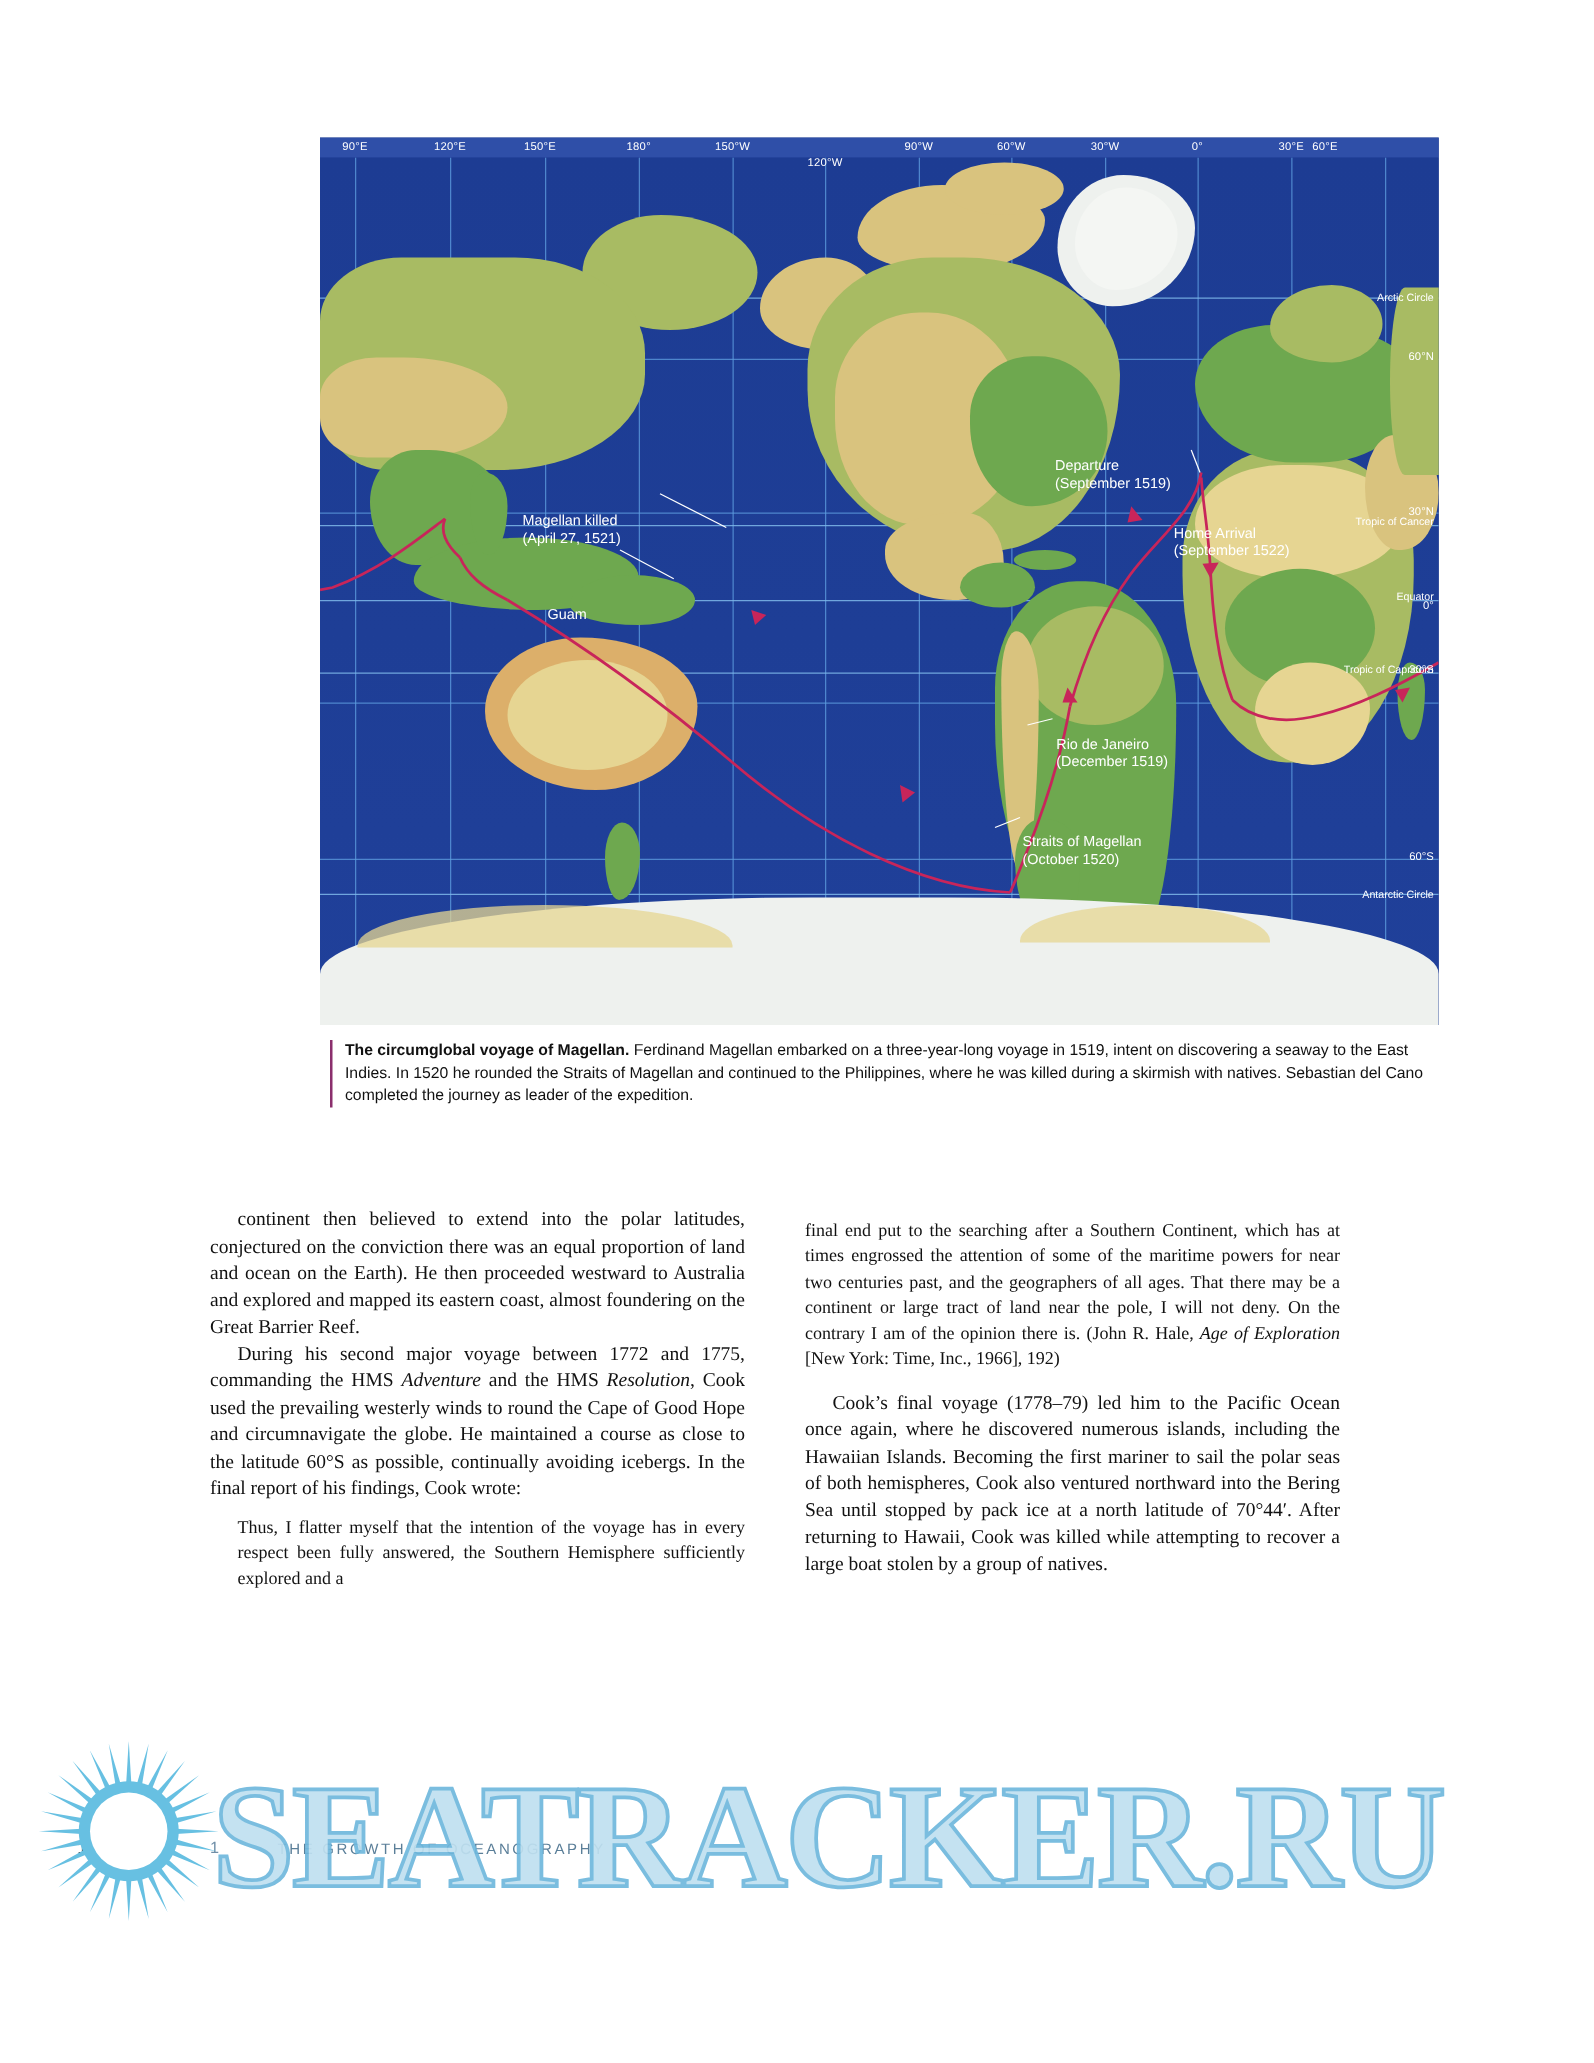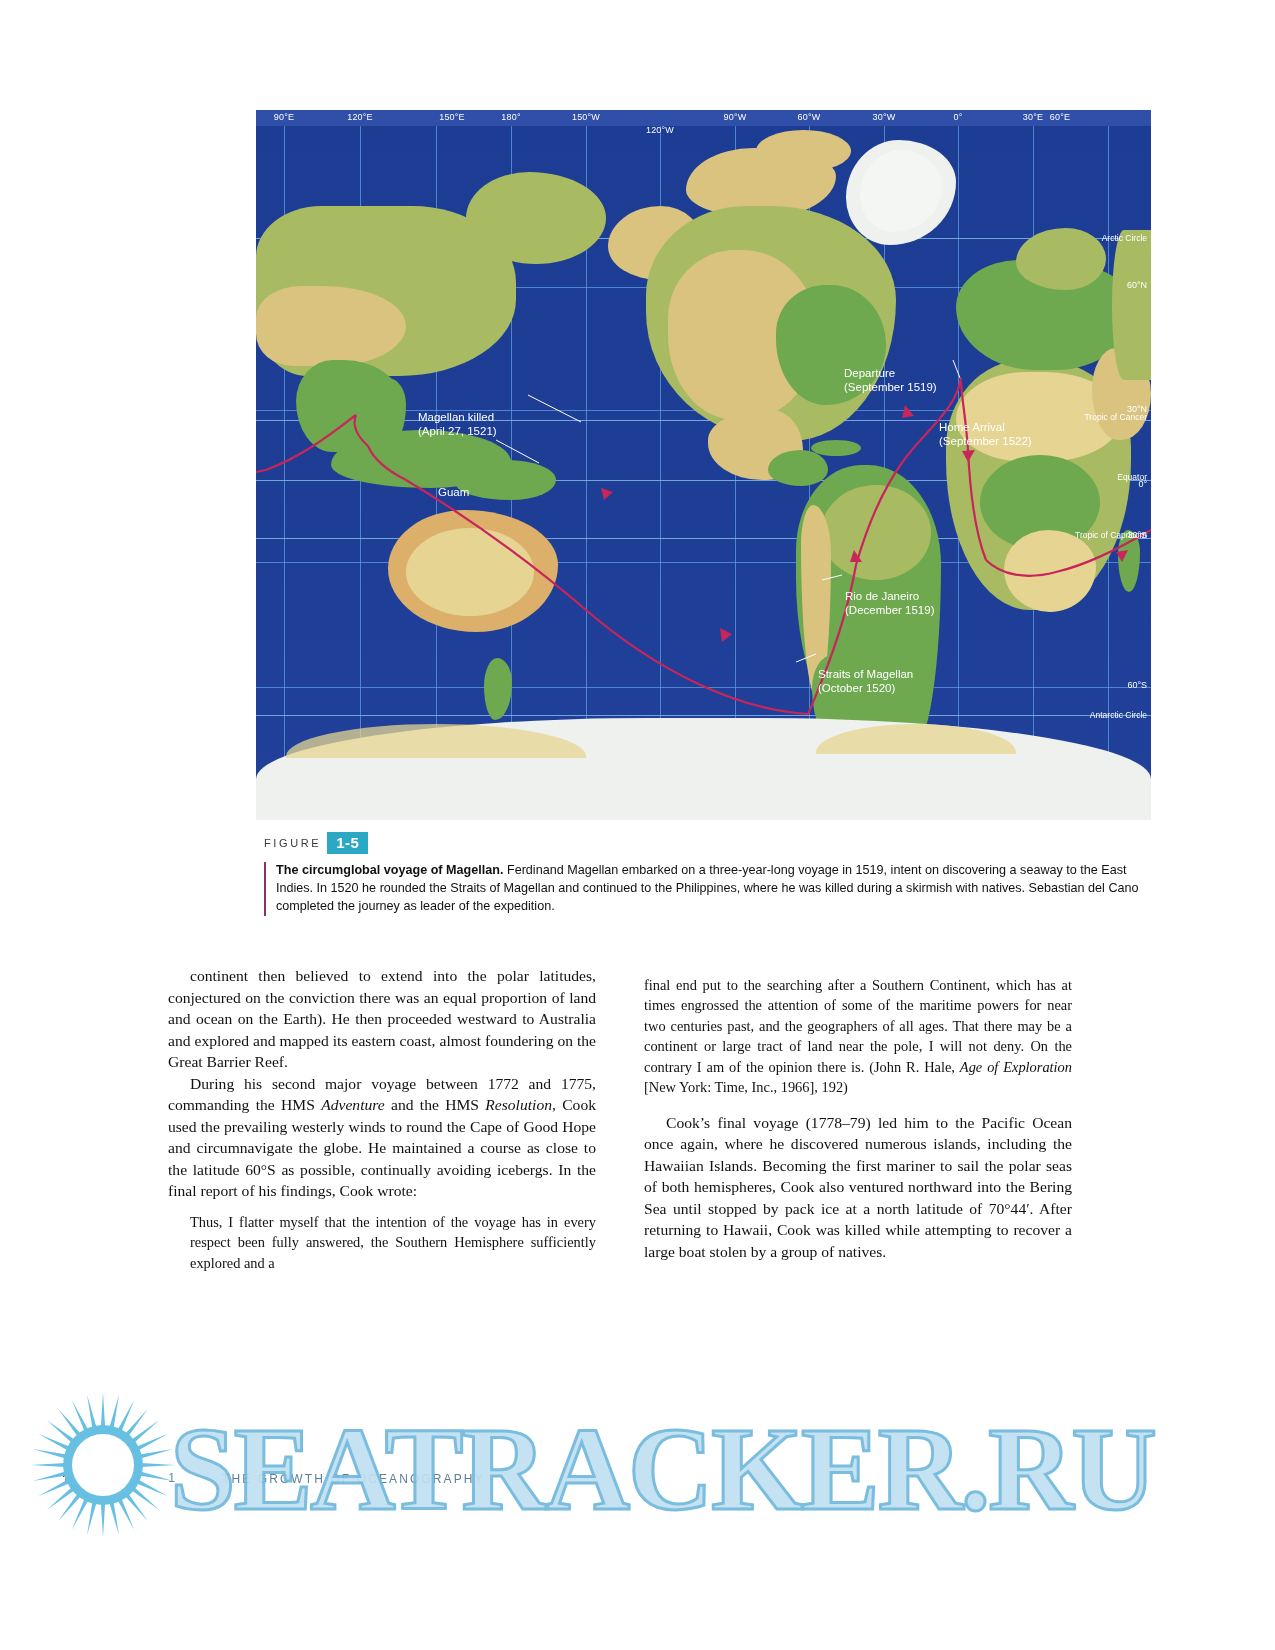--- a/index.html
+++ b/index.html
@@ -303,21 +303,21 @@
     <div class="grid-h special" style="top:370px;"></div>
     <div class="grid-h special" style="top:428px;"></div>
     <div class="grid-h" style="top:452px;"></div>
     <div class="grid-h" style="top:577px;"></div>
     <div class="grid-h special" style="top:605px;"></div>
 
     <div id="map-topbar"></div>
     <div id="toplabels" style="position:absolute;left:0;top:0;width:895px;height:16px;z-index:45;">
         <div class="toplabel" style="left: 28px;">90°E</div>
         <div class="toplabel" style="left: 104px;">120°E</div>
-        <div class="toplabel" style="left: 196px; text-align: right;">150°E</div>
+        <div class="toplabel" style="left: 176px; text-align: right;">150°E</div>
         <div class="toplabel" style="left: 255px;">180°</div>
         <div class="toplabel" style="left: 330px;">150°W</div>
         <div class="toplabel" style="left: 404px; margin-top: 13px;">120°W</div>
         <div class="toplabel" style="left: 479px;">90°W</div>
         <div class="toplabel" style="left: 553px;">60°W</div>
         <div class="toplabel" style="left: 628px;">30°W</div>
         <div class="toplabel" style="left: 702px;">0°</div>
         <div class="toplabel" style="left: 777px;">30°E</div>
         <div class="toplabel" style="left: 804px;">60°E</div>
       </div>
@@ -394,24 +394,20 @@
         </div>
         <div class="callout" style="left: 562px; top: 538px;">
           <div>Straits of Magellan</div>
           <div>(October 1520)</div>
         </div>
       </div>
 
   </div>
 
   <div id="figure-caption-wrap">
-    <div id="fig-label-row">
-      <span id="fig-word">FIGURE</span>
-      <span id="fig-number">1-5</span>
-    </div>
     <div id="caption-body">
       <b>The circumglobal voyage of Magellan.</b><span> Ferdinand Magellan embarked on a three-year-long voyage in 1519, intent on discovering a seaway to the East Indies. In 1520 he rounded the Straits of Magellan and continued to the Philippines, where he was killed during a skirmish with natives. Sebastian del Cano completed the journey as leader of the expedition.</span>
     </div>
   </div>
 </div>
 
 <div id="columns">
 
   <div class="col">
     <p>continent then believed to extend into the polar latitudes, conjectured on the conviction there was an equal proportion of land and ocean on the Earth). He then proceeded westward to Australia and explored and mapped its eastern coast, almost foundering on the Great Barrier Reef.</p>

